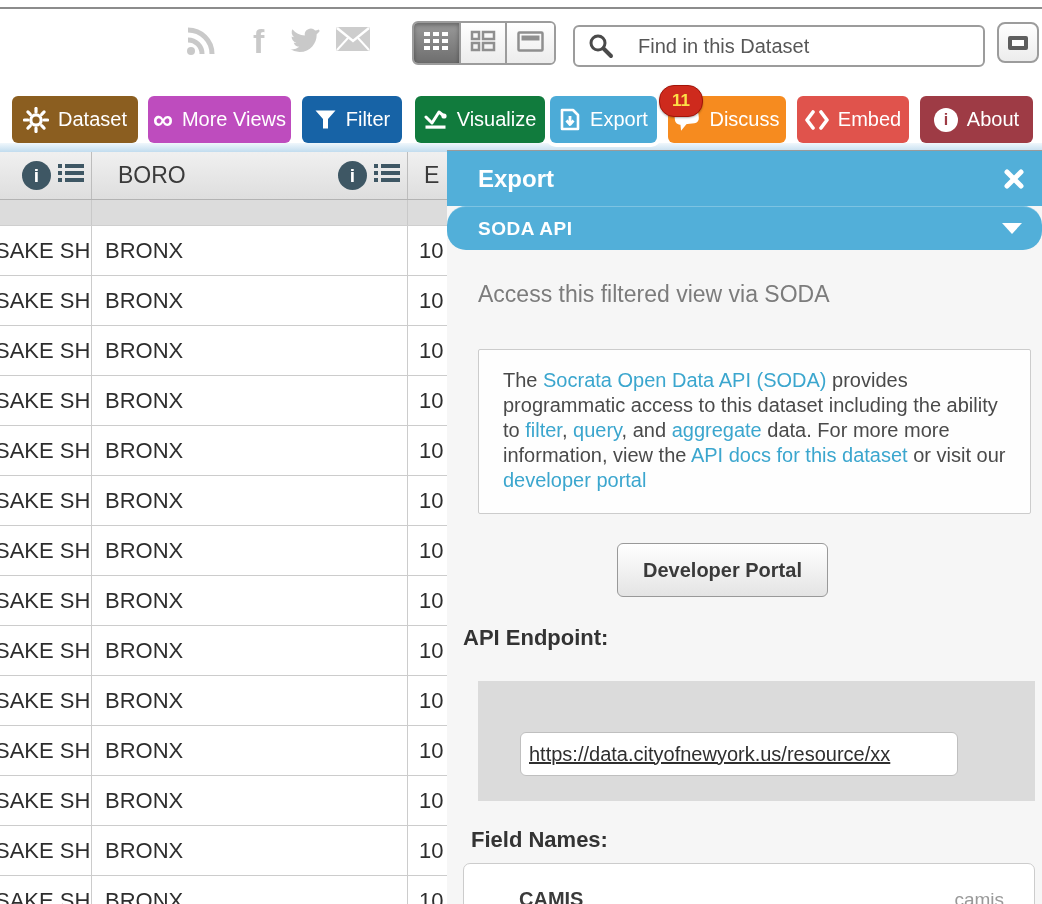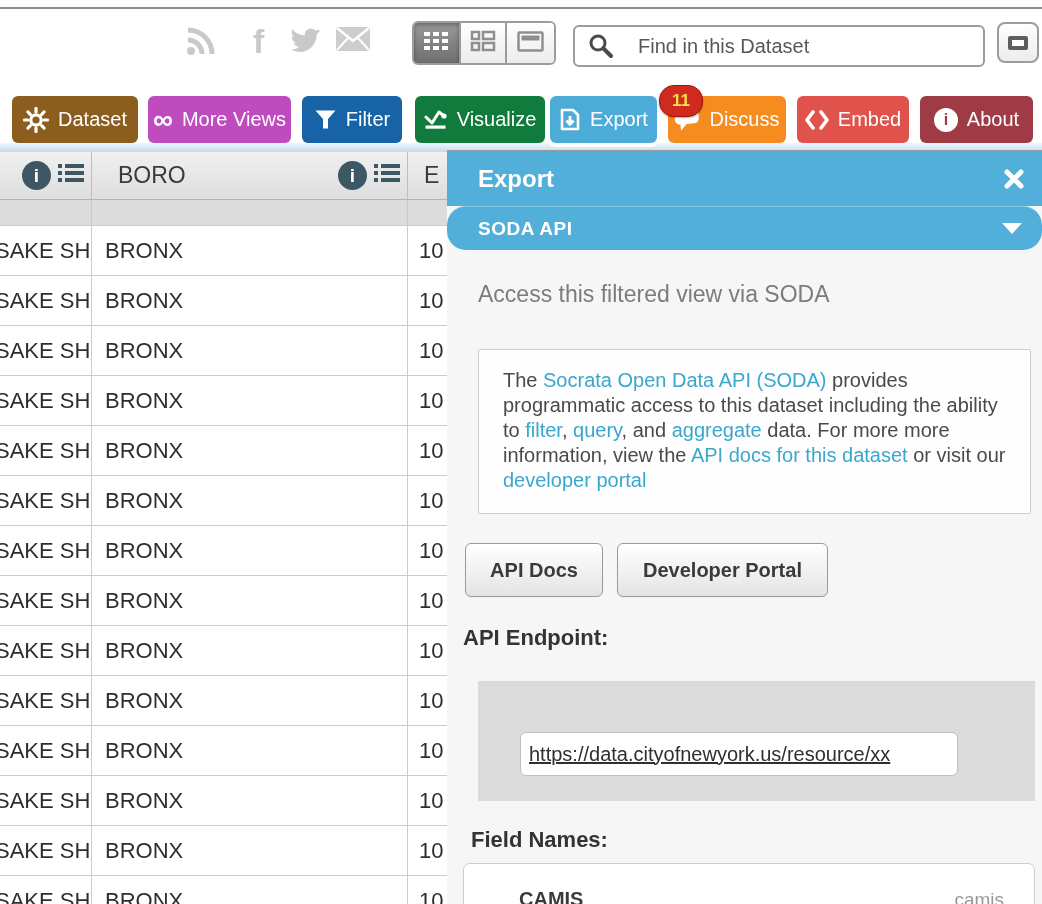--- a/index.html
+++ b/index.html
@@ -393,21 +393,20 @@
     </div>
     <div class="panel-sectionbar">
       <span class="panel-section">SODA API</span>
       <span class="tri-down"></span>
     </div>
 
     <div class="subtitle">Access this filtered view via SODA</div>
 
     <div class="infobox"><span>The </span><span class="lnk">Socrata Open Data API (SODA)</span><span> provides programmatic access to this dataset including the ability to </span><span class="lnk">filter</span><span>, </span><span class="lnk">query</span><span>, and </span><span class="lnk">aggregate</span><span> data. For more more information, view the </span><span class="lnk">API docs for this dataset</span><span> or visit our </span><span class="lnk">developer portal</span></div>
 
-    <div class="panel-btn btn-apidocs">API Docs</div>
     <div class="panel-btn btn-devportal">Developer Portal</div>
 
     <div class="endpoint-label">API Endpoint:</div>
     <div class="endpoint-box">
       <input class="endpoint-input" type="text" value="https://data.cityofnewyork.us/resource/xx" style="">
     </div>
 
     <div class="fields-label">Field Names:</div>
     <div class="fields-box">
       <div>

